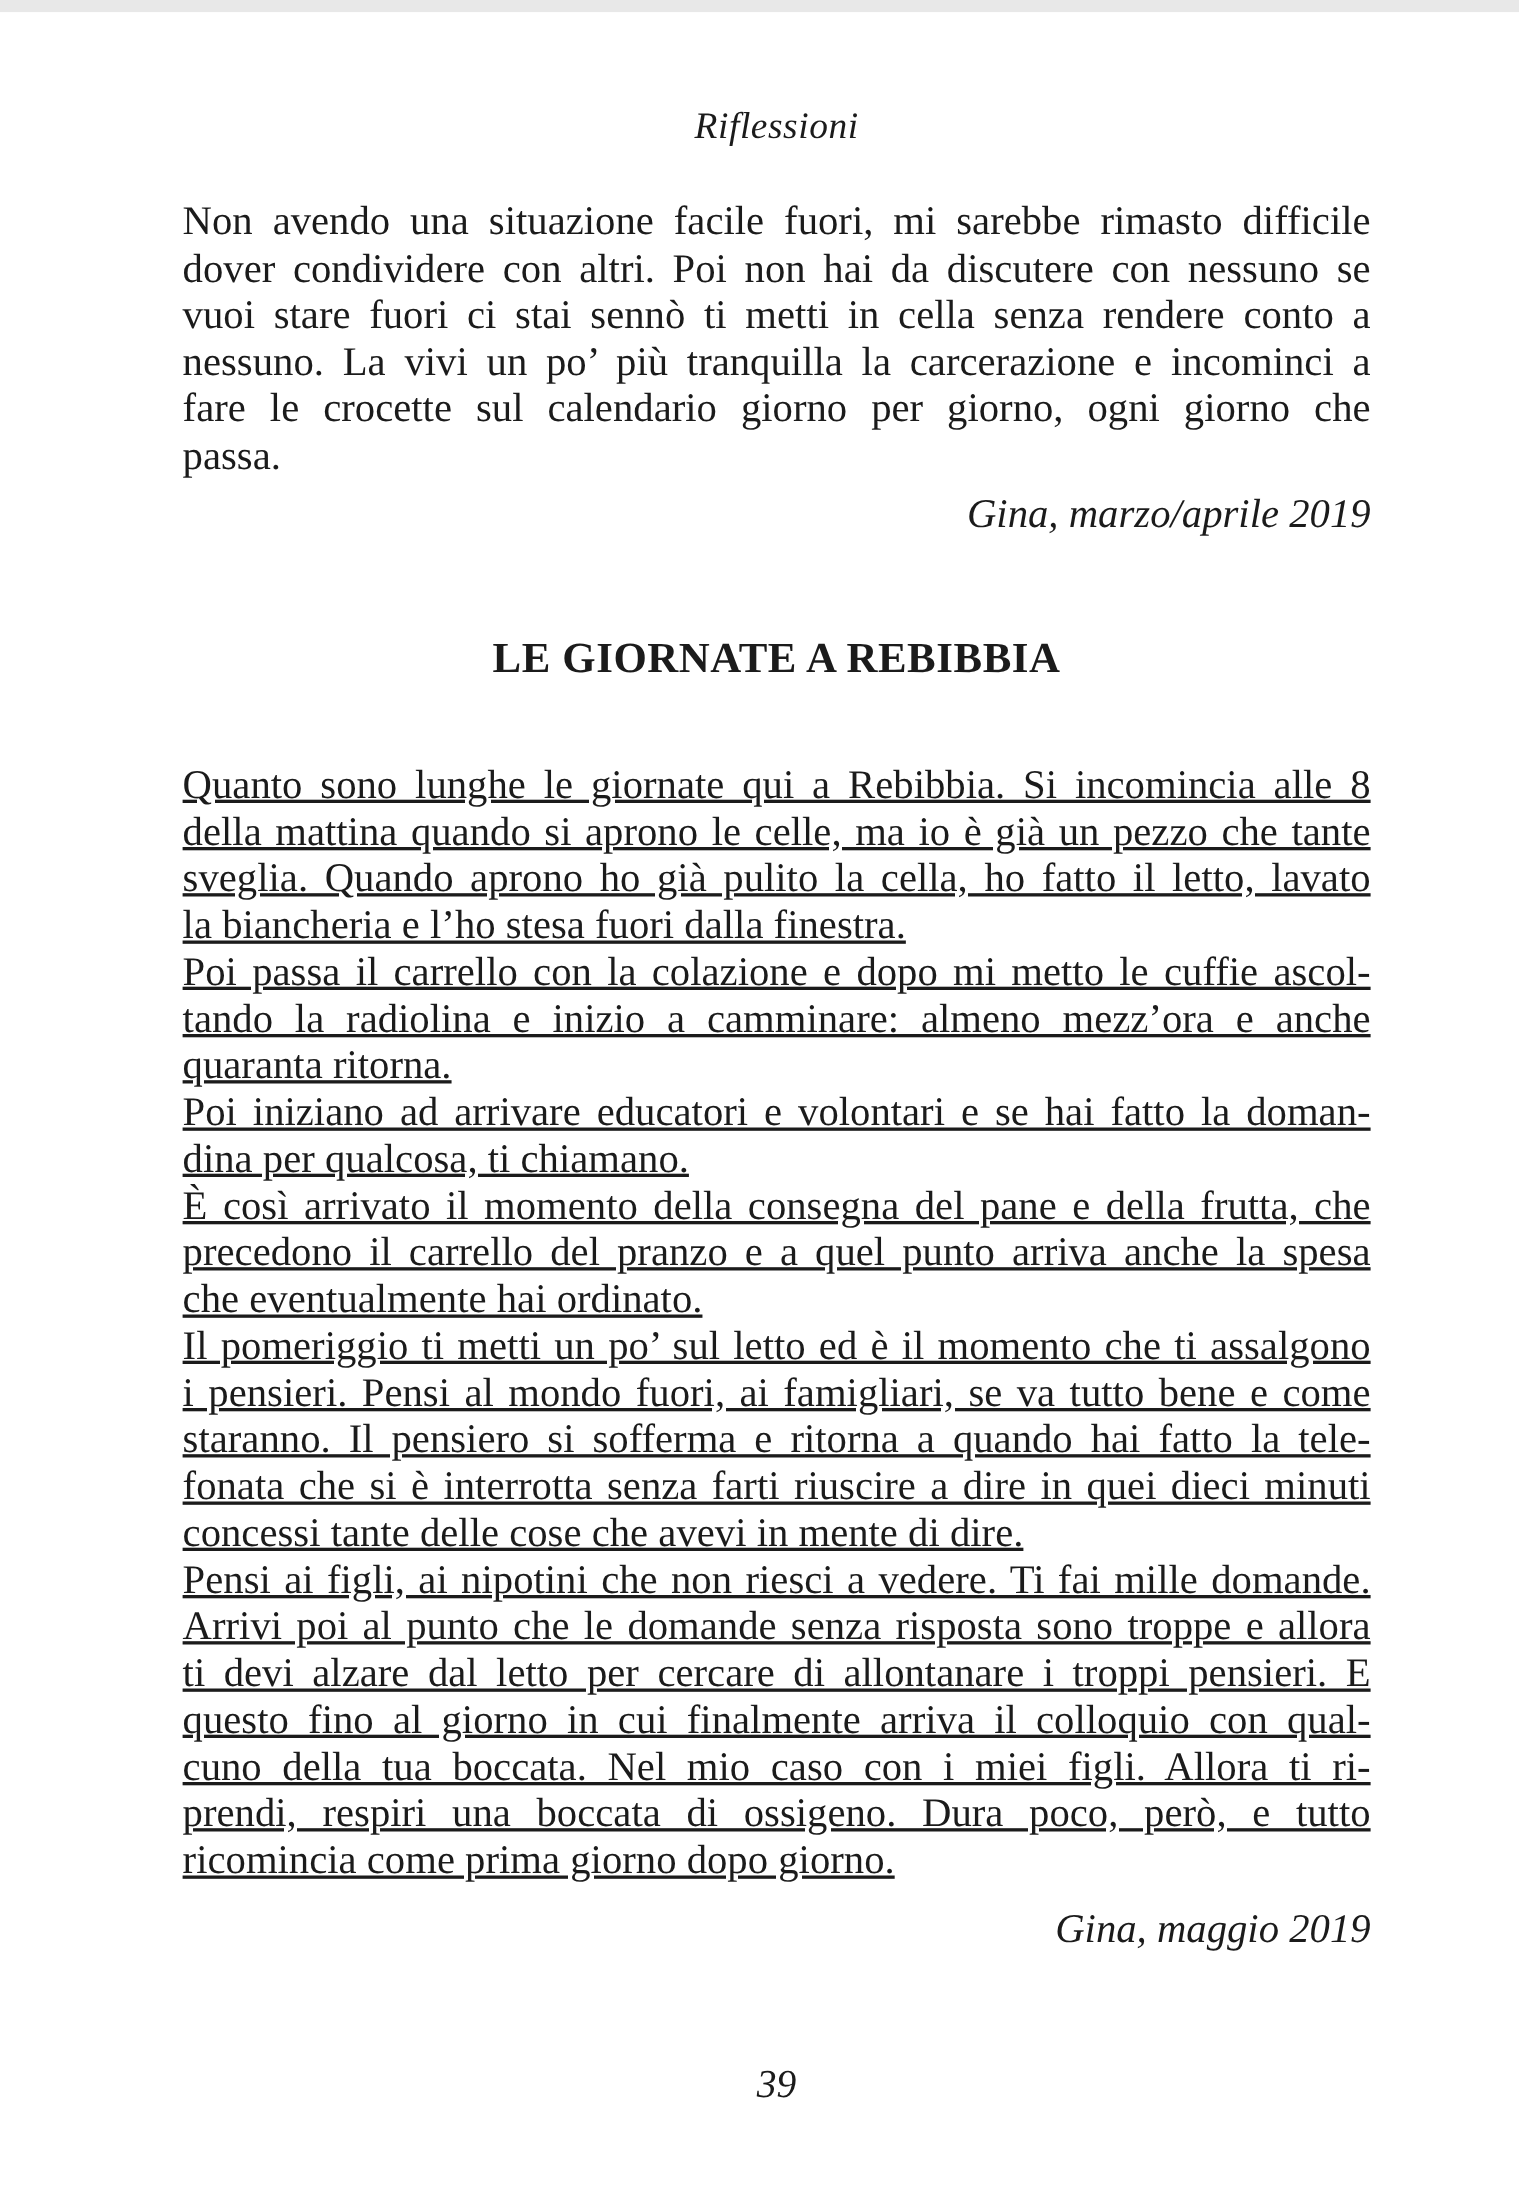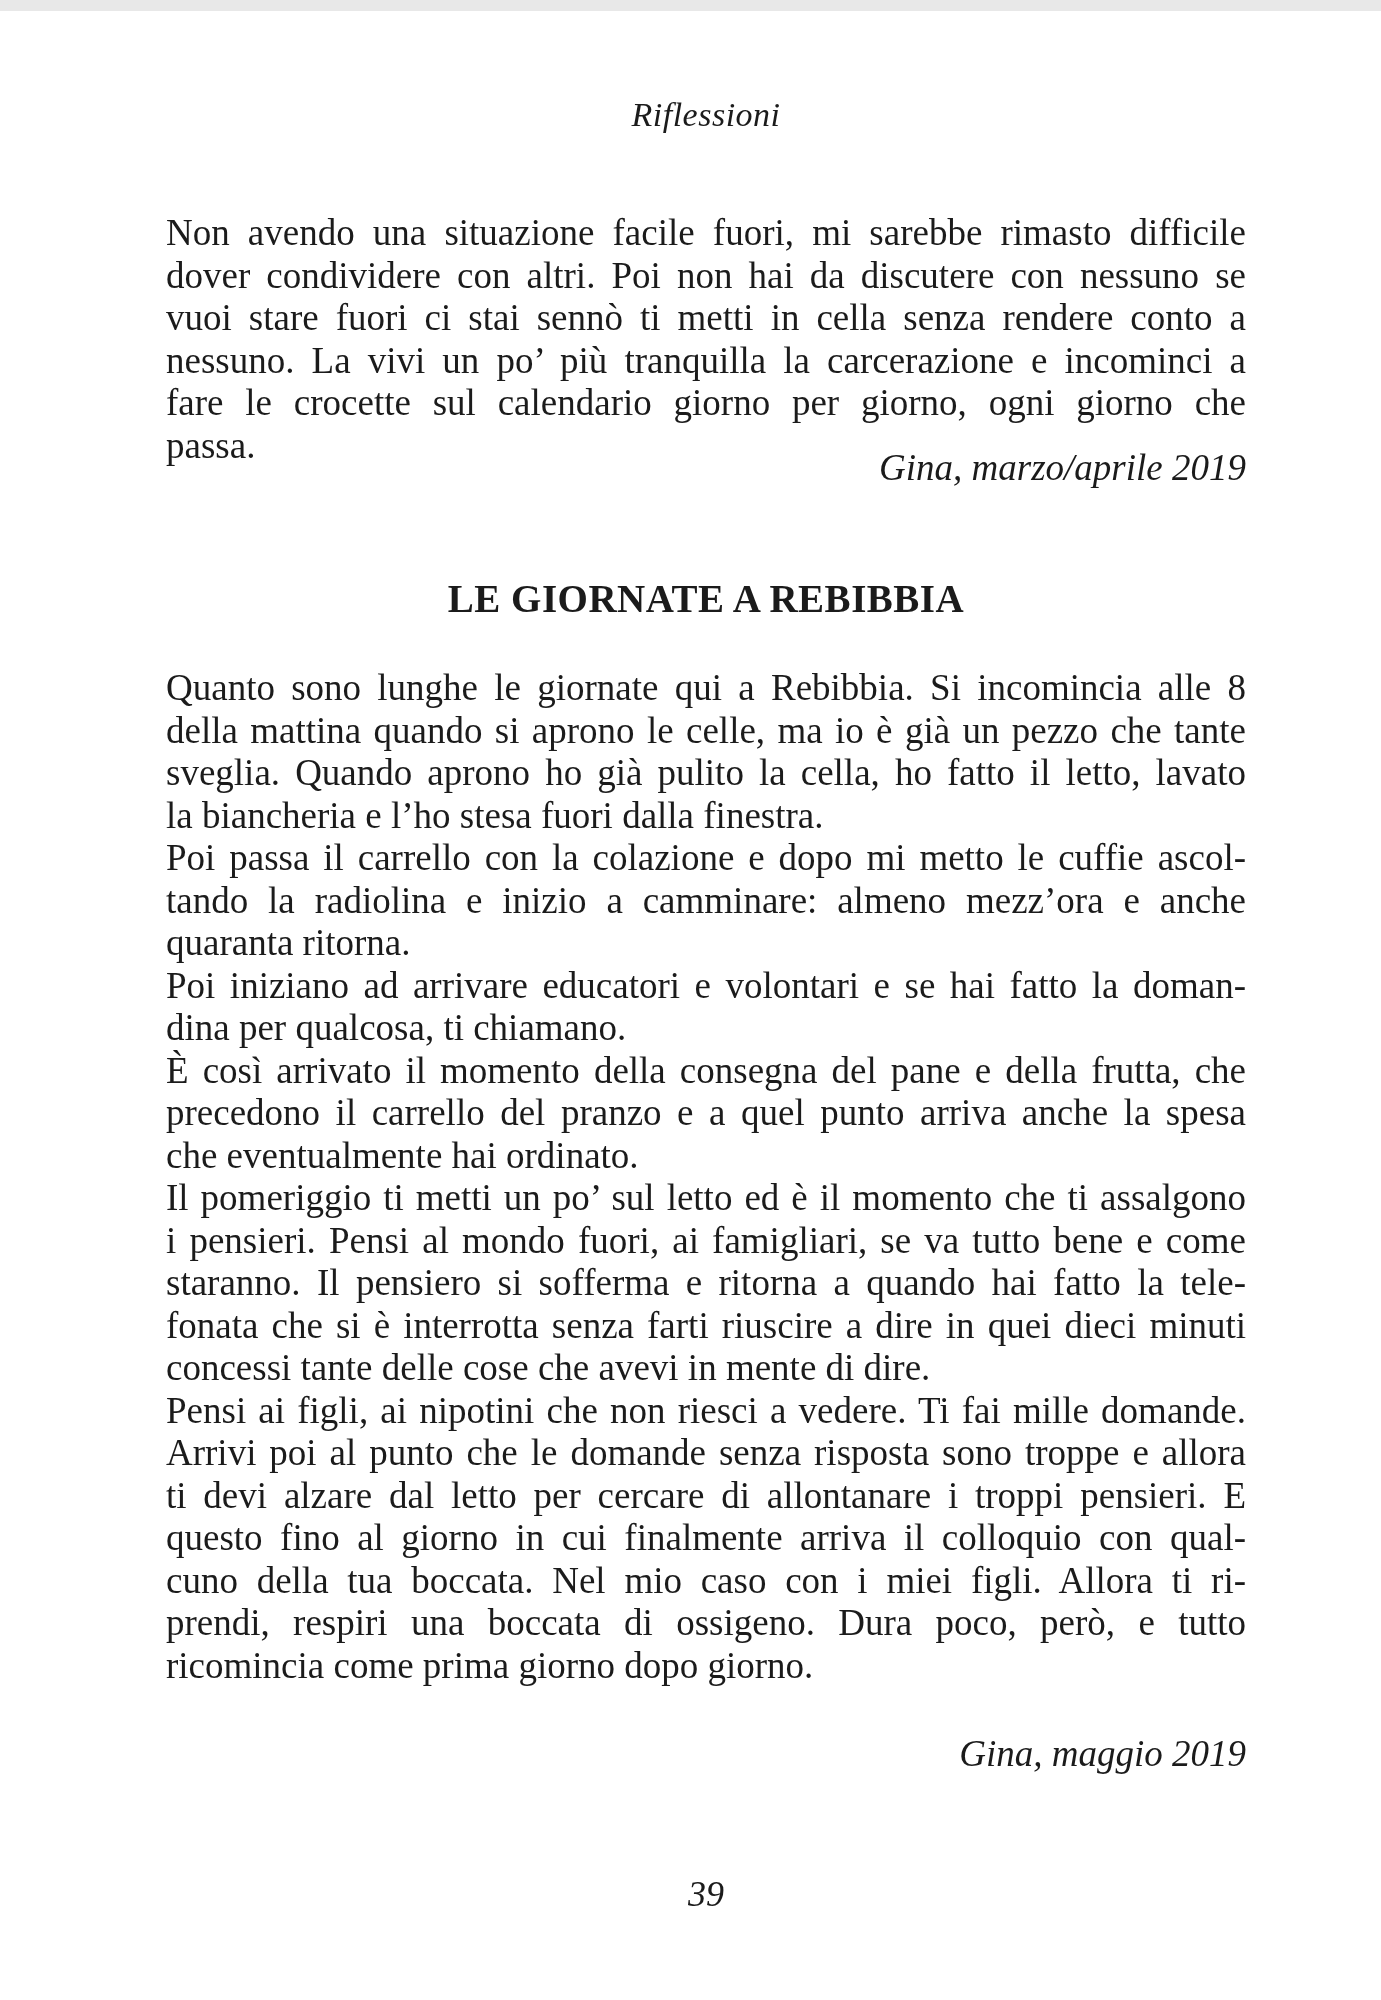--- a/index.html
+++ b/index.html
@@ -23,22 +23,22 @@
     font-style: italic;
     font-size: 34px;
     line-height: 42px;
     text-align: center;
     letter-spacing: 0.5px;
   }
   .text-block {
     font-size: 37px;
     line-height: 42.5px;
   }
-  .intro-block { top: 201px; }
-  .body-block  { top: 656px; }
+  .intro-block { top: 170px; }
+  .body-block  { top: 682px; text-decoration: underline; }
   .para .line {
     text-align: justify;
     text-align-last: justify;
   }
   .para .line:last-child {
     text-align-last: left;
   }
   .attribution {
     font-style: italic;
     font-size: 37px;

